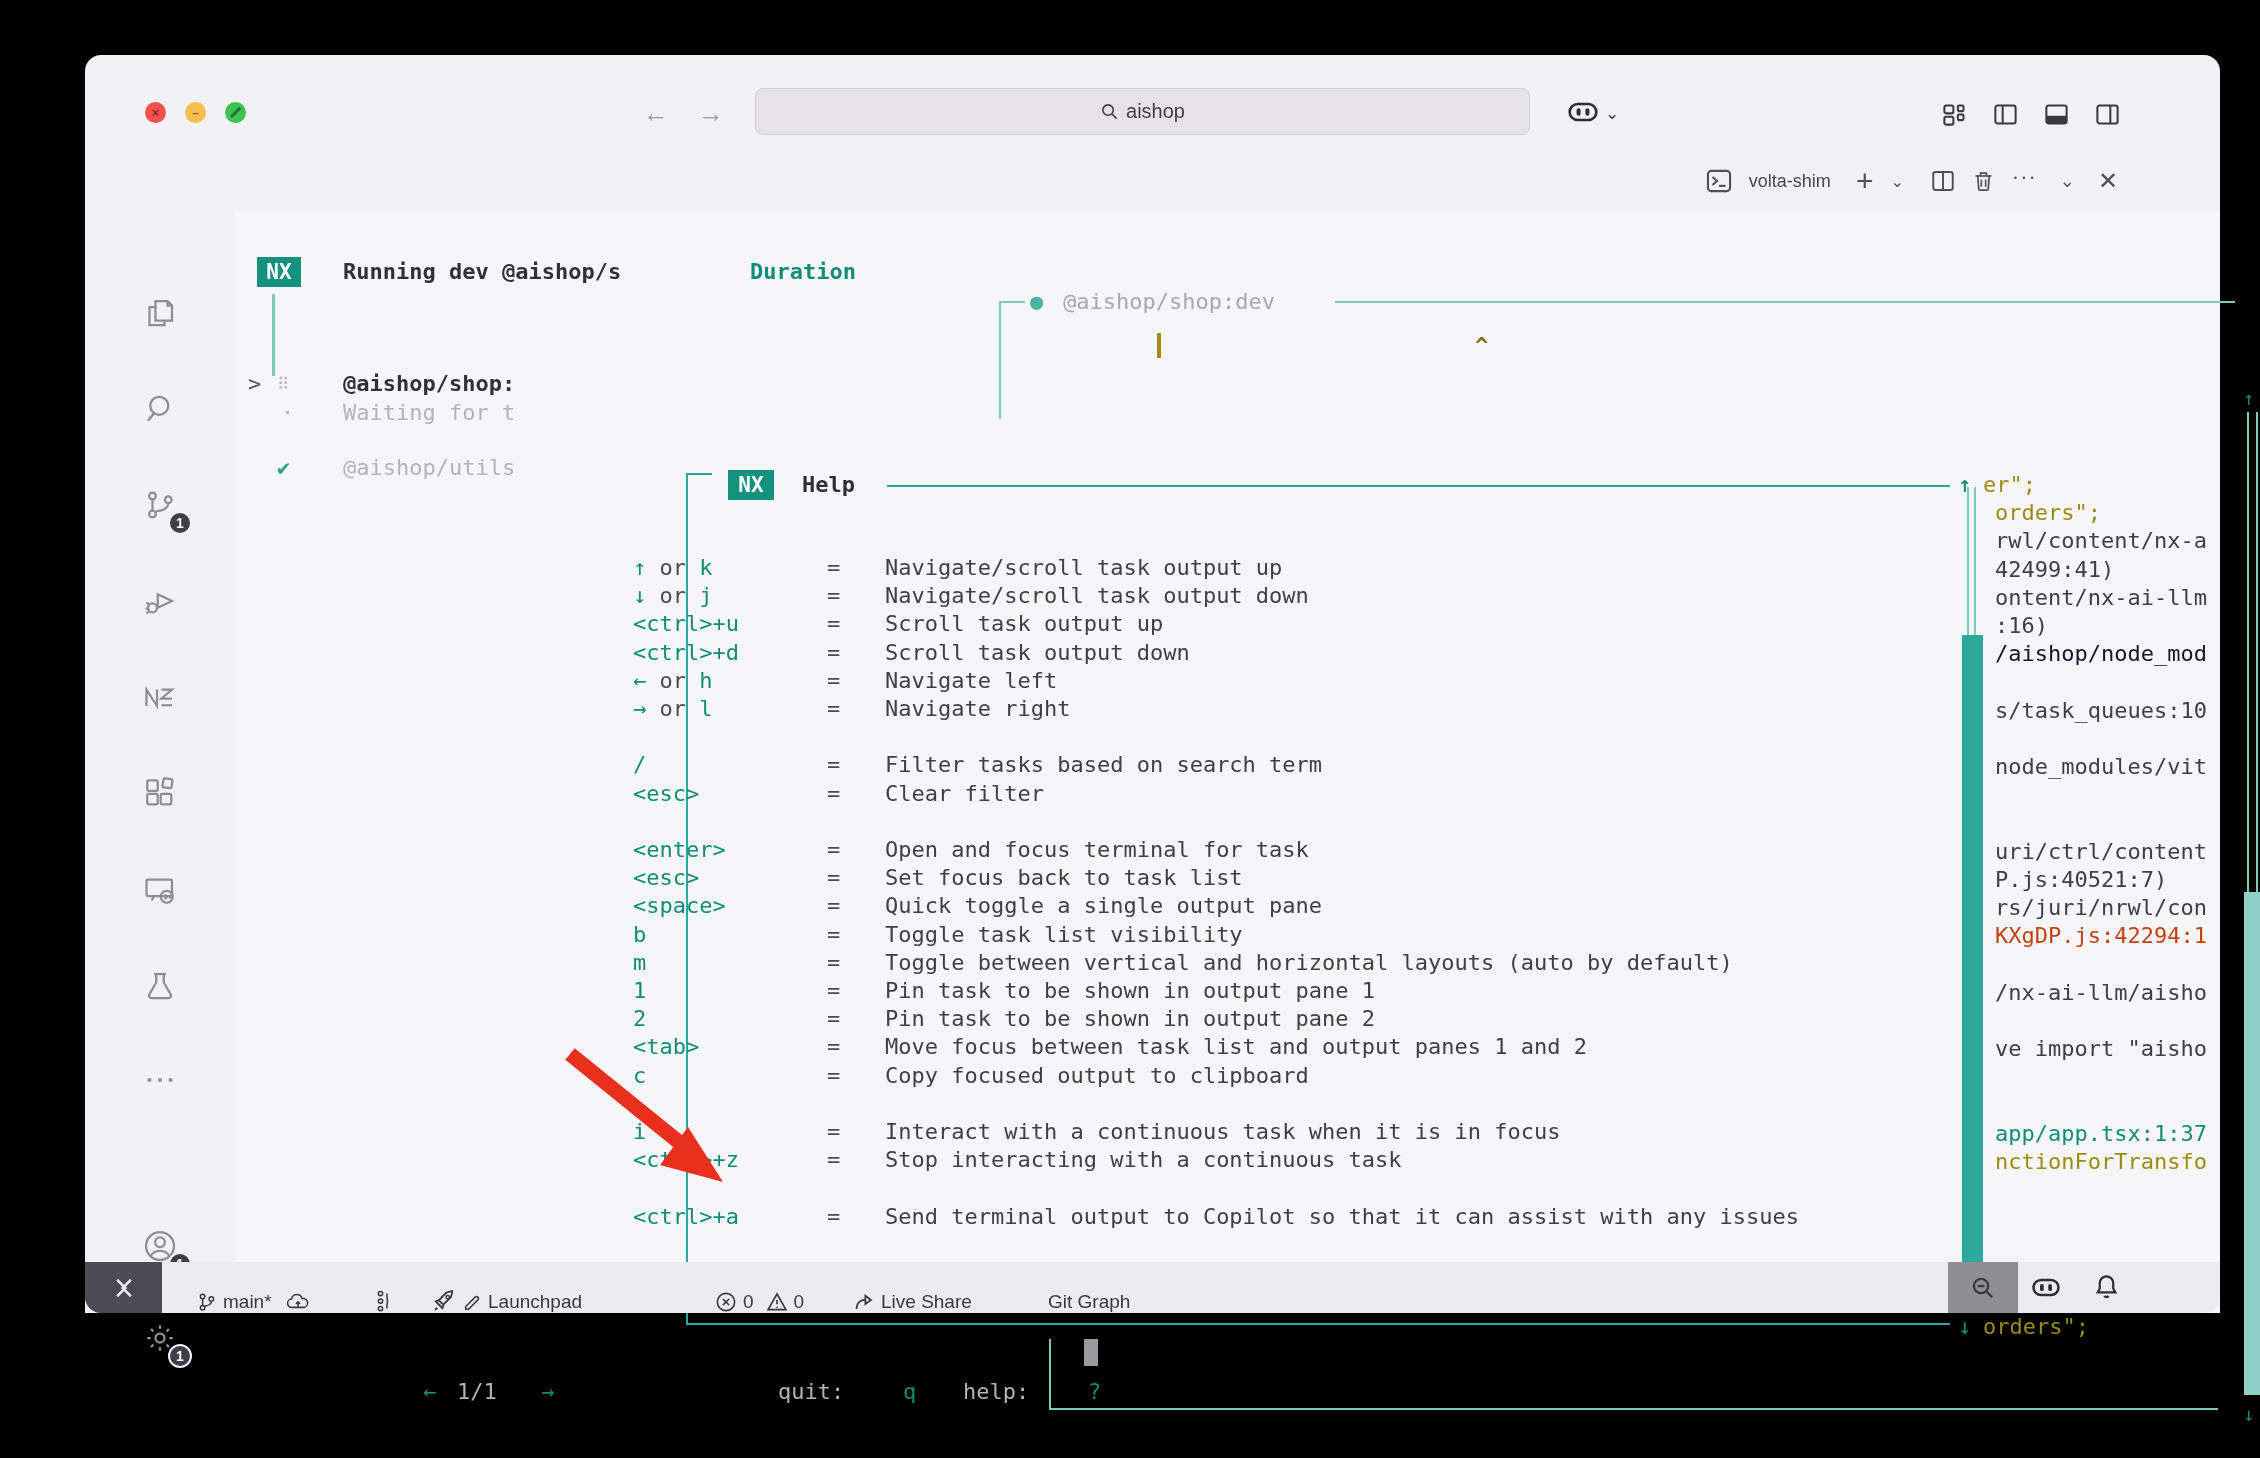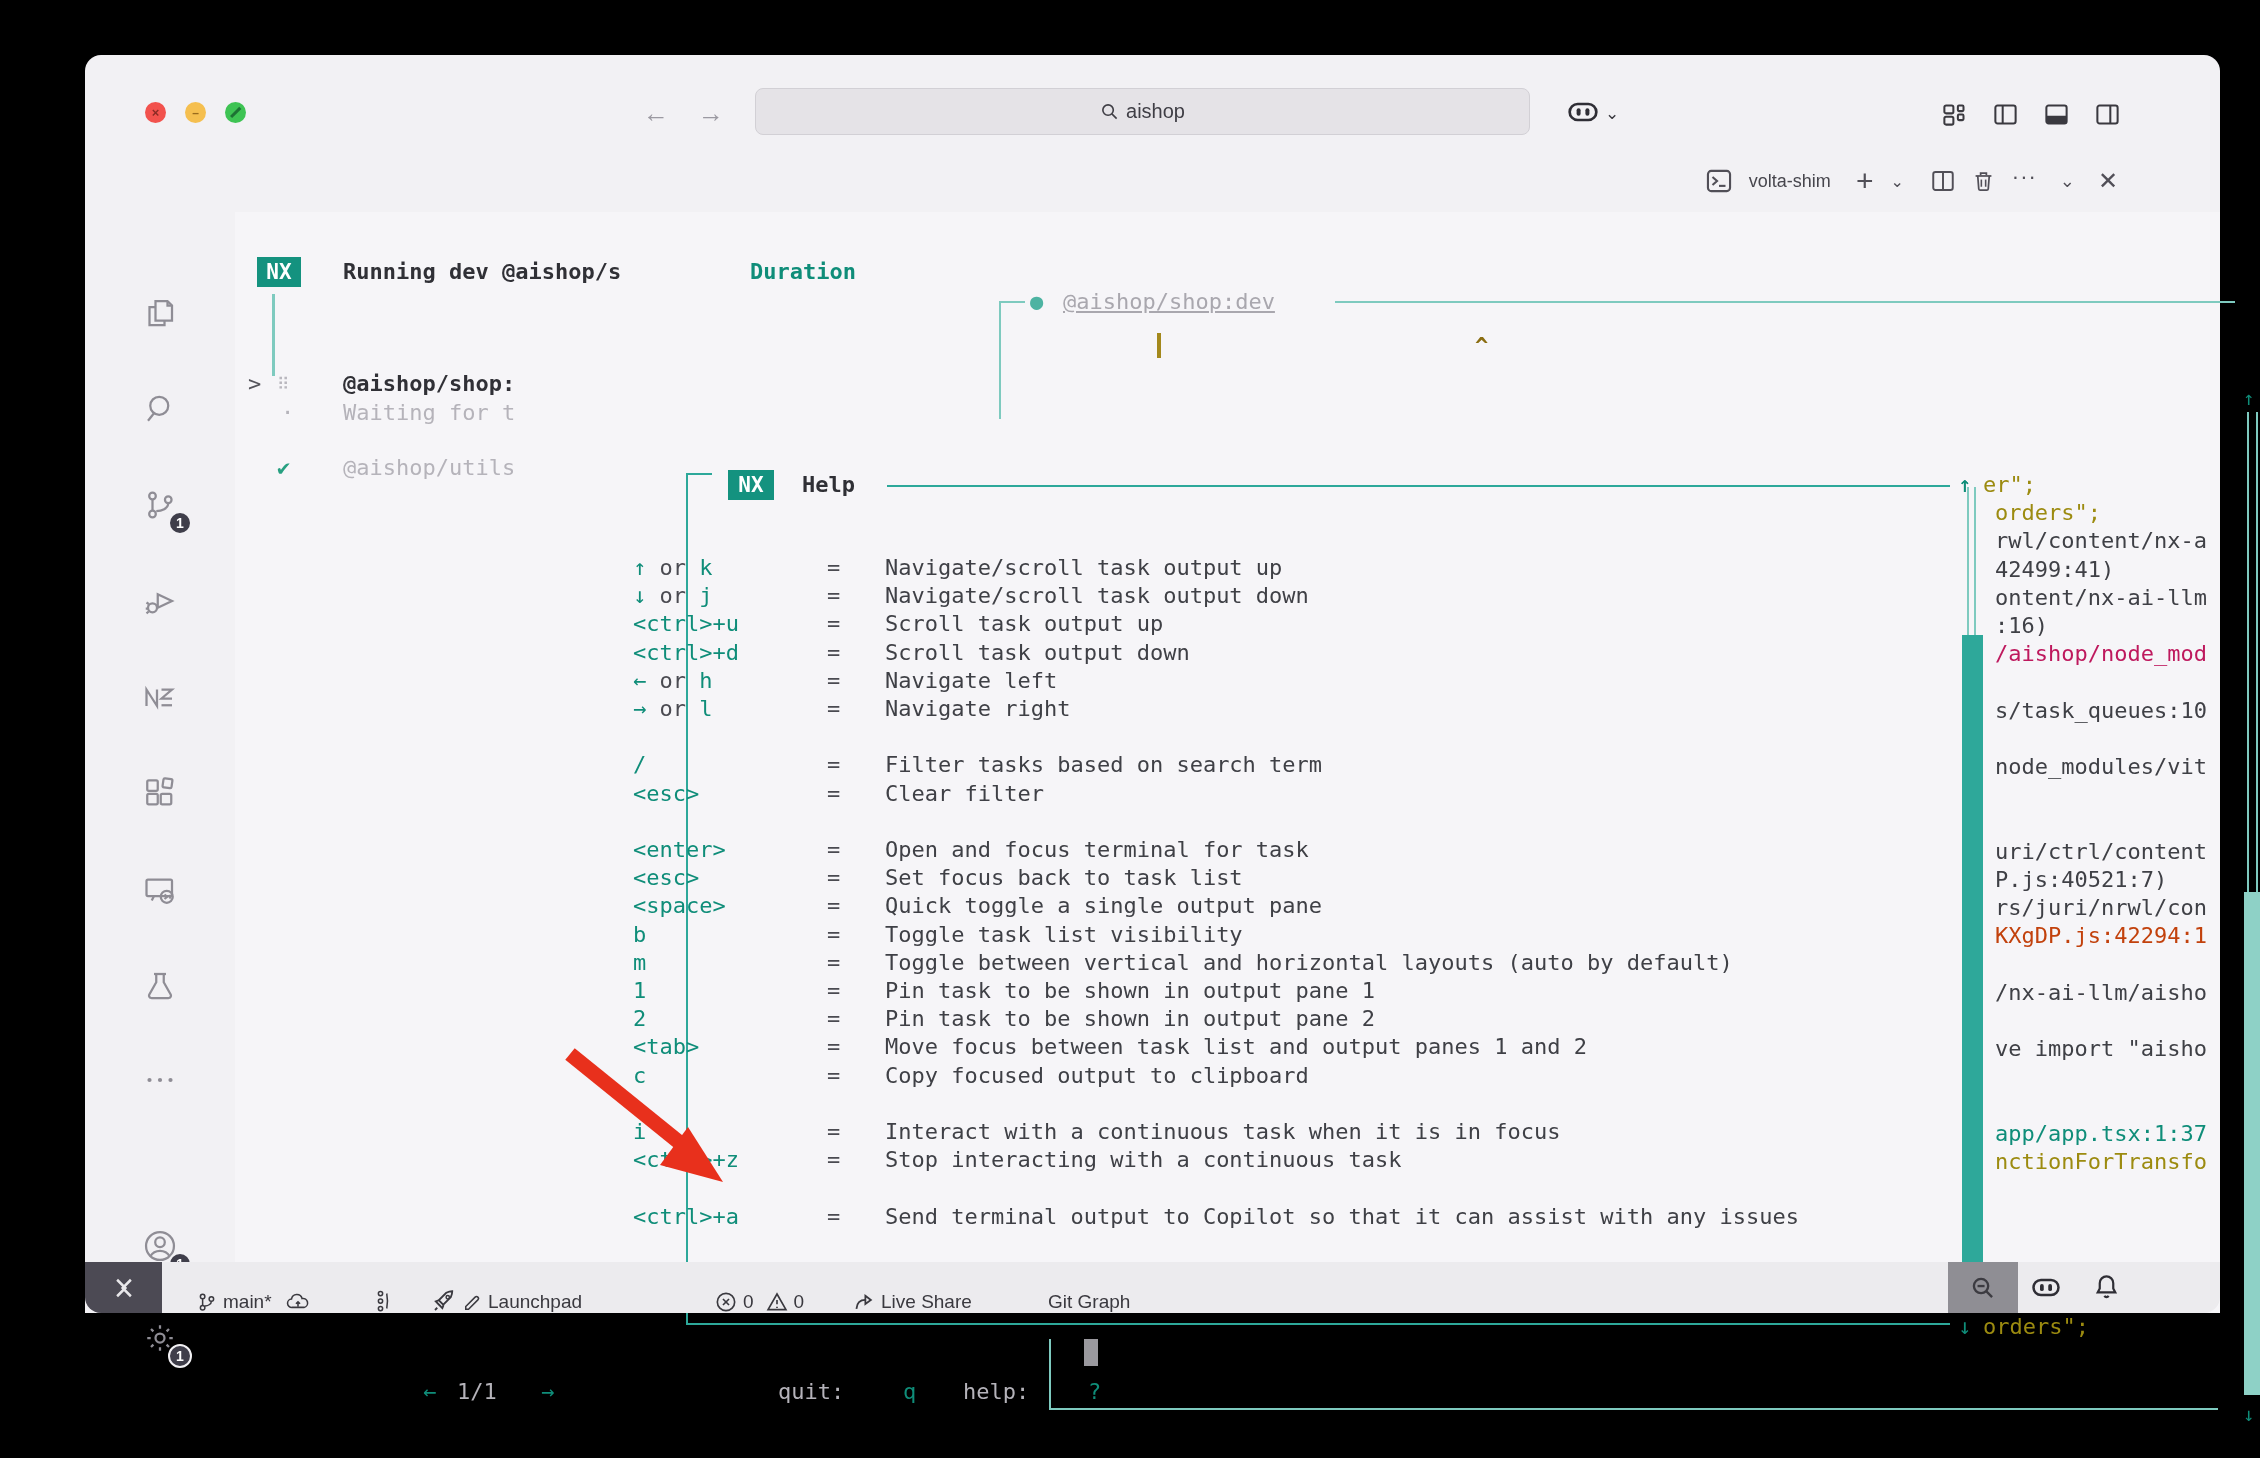--- a/index.html
+++ b/index.html
@@ -244,21 +244,21 @@
     <span class="t" style="left:42px;top:158px;color:#b9b7be;font-size:17px;">⠿</span>
     <span class="t bold" style="left:108px;top:158px;color:#303036;">@aishop/shop:</span>
     <span class="t gray" style="left:46px;top:187px;">·</span>
     <span class="t gray" style="left:108px;top:187px;">Waiting for t</span>
     <span class="t" style="left:42px;top:242px;color:#27a081;">✔</span>
     <span class="t gray" style="left:108px;top:242px;">@aishop/utils</span>
 
     <div class="lline" style="left:764px;top:89px;width:26px;height:2px;"></div>
     <div class="lline" style="left:764px;top:89px;width:2px;height:118px;"></div>
     <span class="t" style="left:795px;top:76px;color:#4db3a2;">●</span>
-    <span class="t dkgray" style="left:828px;top:76px;text-decoration:underline;">@aishop/shop:dev</span>
+    <span class="t dkgray" style="left:828px;top:76px;">@aishop/shop:dev</span>
     <div class="lline" style="left:1100px;top:89px;width:900px;height:2px;"></div>
 
     <div class="abs" style="left:922px;top:121px;width:3.5px;height:25px;background:#a3881c;"></div>
     <span class="t bold" style="left:1240px;top:120px;color:#8a6d12;">^</span>
 
     <div class="line" style="left:451px;top:261px;width:2px;height:852px;"></div>
     <div class="line" style="left:451px;top:261px;width:26px;height:2px;"></div>
     <div class="line" style="left:652px;top:273px;width:1063px;height:2px;"></div>
     <div class="line" style="left:451px;top:1111px;width:1264px;height:2px;"></div>
 
@@ -293,21 +293,21 @@
     <div class="line" style="left:1727px;top:423px;width:21px;height:675px;background:#2ea89a;"></div>
 
     <div id="rightcol">
         <span class="rline teal" style="left: 1723px; top: 259px;">↑</span>
         <span class="rline" style="left: 1748px; top: 259px; color: rgb(156, 139, 16);">er";</span>
         <span class="rline" style="left: 1760px; top: 287.2px; color: rgb(156, 139, 16);">orders";</span>
         <span class="rline" style="left: 1760px; top: 315.4px; color: rgb(63, 64, 70);">rwl/content/nx-a</span>
         <span class="rline" style="left: 1760px; top: 343.6px; color: rgb(63, 64, 70);">42499:41)</span>
         <span class="rline" style="left: 1760px; top: 371.8px; color: rgb(63, 64, 70);">ontent/nx-ai-llm</span>
         <span class="rline" style="left: 1760px; top: 400px; color: rgb(63, 64, 70);">:16)</span>
-        <span class="rline" style="left: 1760px; top: 428.2px; color: #be185d;">/aishop/node_mod</span>
+        <span class="rline" style="left: 1760px; top: 428.2px; color: #0f172a;">/aishop/node_mod</span>
         <span class="rline" style="left: 1760px; top: 484.6px; color: rgb(63, 64, 70); text-align: center;">s/task_queues:10</span>
         <span class="rline" style="left: 1760px; top: 541px; color: rgb(63, 64, 70);">node_modules/vit</span>
         <span class="rline" style="left: 1760px; top: 625.6px; color: rgb(63, 64, 70);">uri/ctrl/content</span>
         <span class="rline" style="left: 1760px; top: 653.8px; color: rgb(63, 64, 70);">P.js:40521:7)</span>
         <span class="rline" style="left: 1760px; top: 682px; color: rgb(63, 64, 70);">rs/juri/nrwl/con</span>
         <span class="rline" style="left: 1760px; top: 710.2px; color: #c2410c;">KXgDP.js:42294:1</span>
         <span class="rline" style="left: 1760px; top: 766.6px; color: rgb(63, 64, 70);">/nx-ai-llm/aisho</span>
         <span class="rline" style="left: 1760px; top: 823px; color: rgb(63, 64, 70);">ve import "aisho</span>
         <span class="rline" style="left: 1760px; top: 907.6px; color: rgb(15, 141, 121);">app/app.tsx:1:37</span>
         <span class="rline" style="left: 1760px; top: 935.8px; color: rgb(156, 139, 16);">nctionForTransfo</span>

